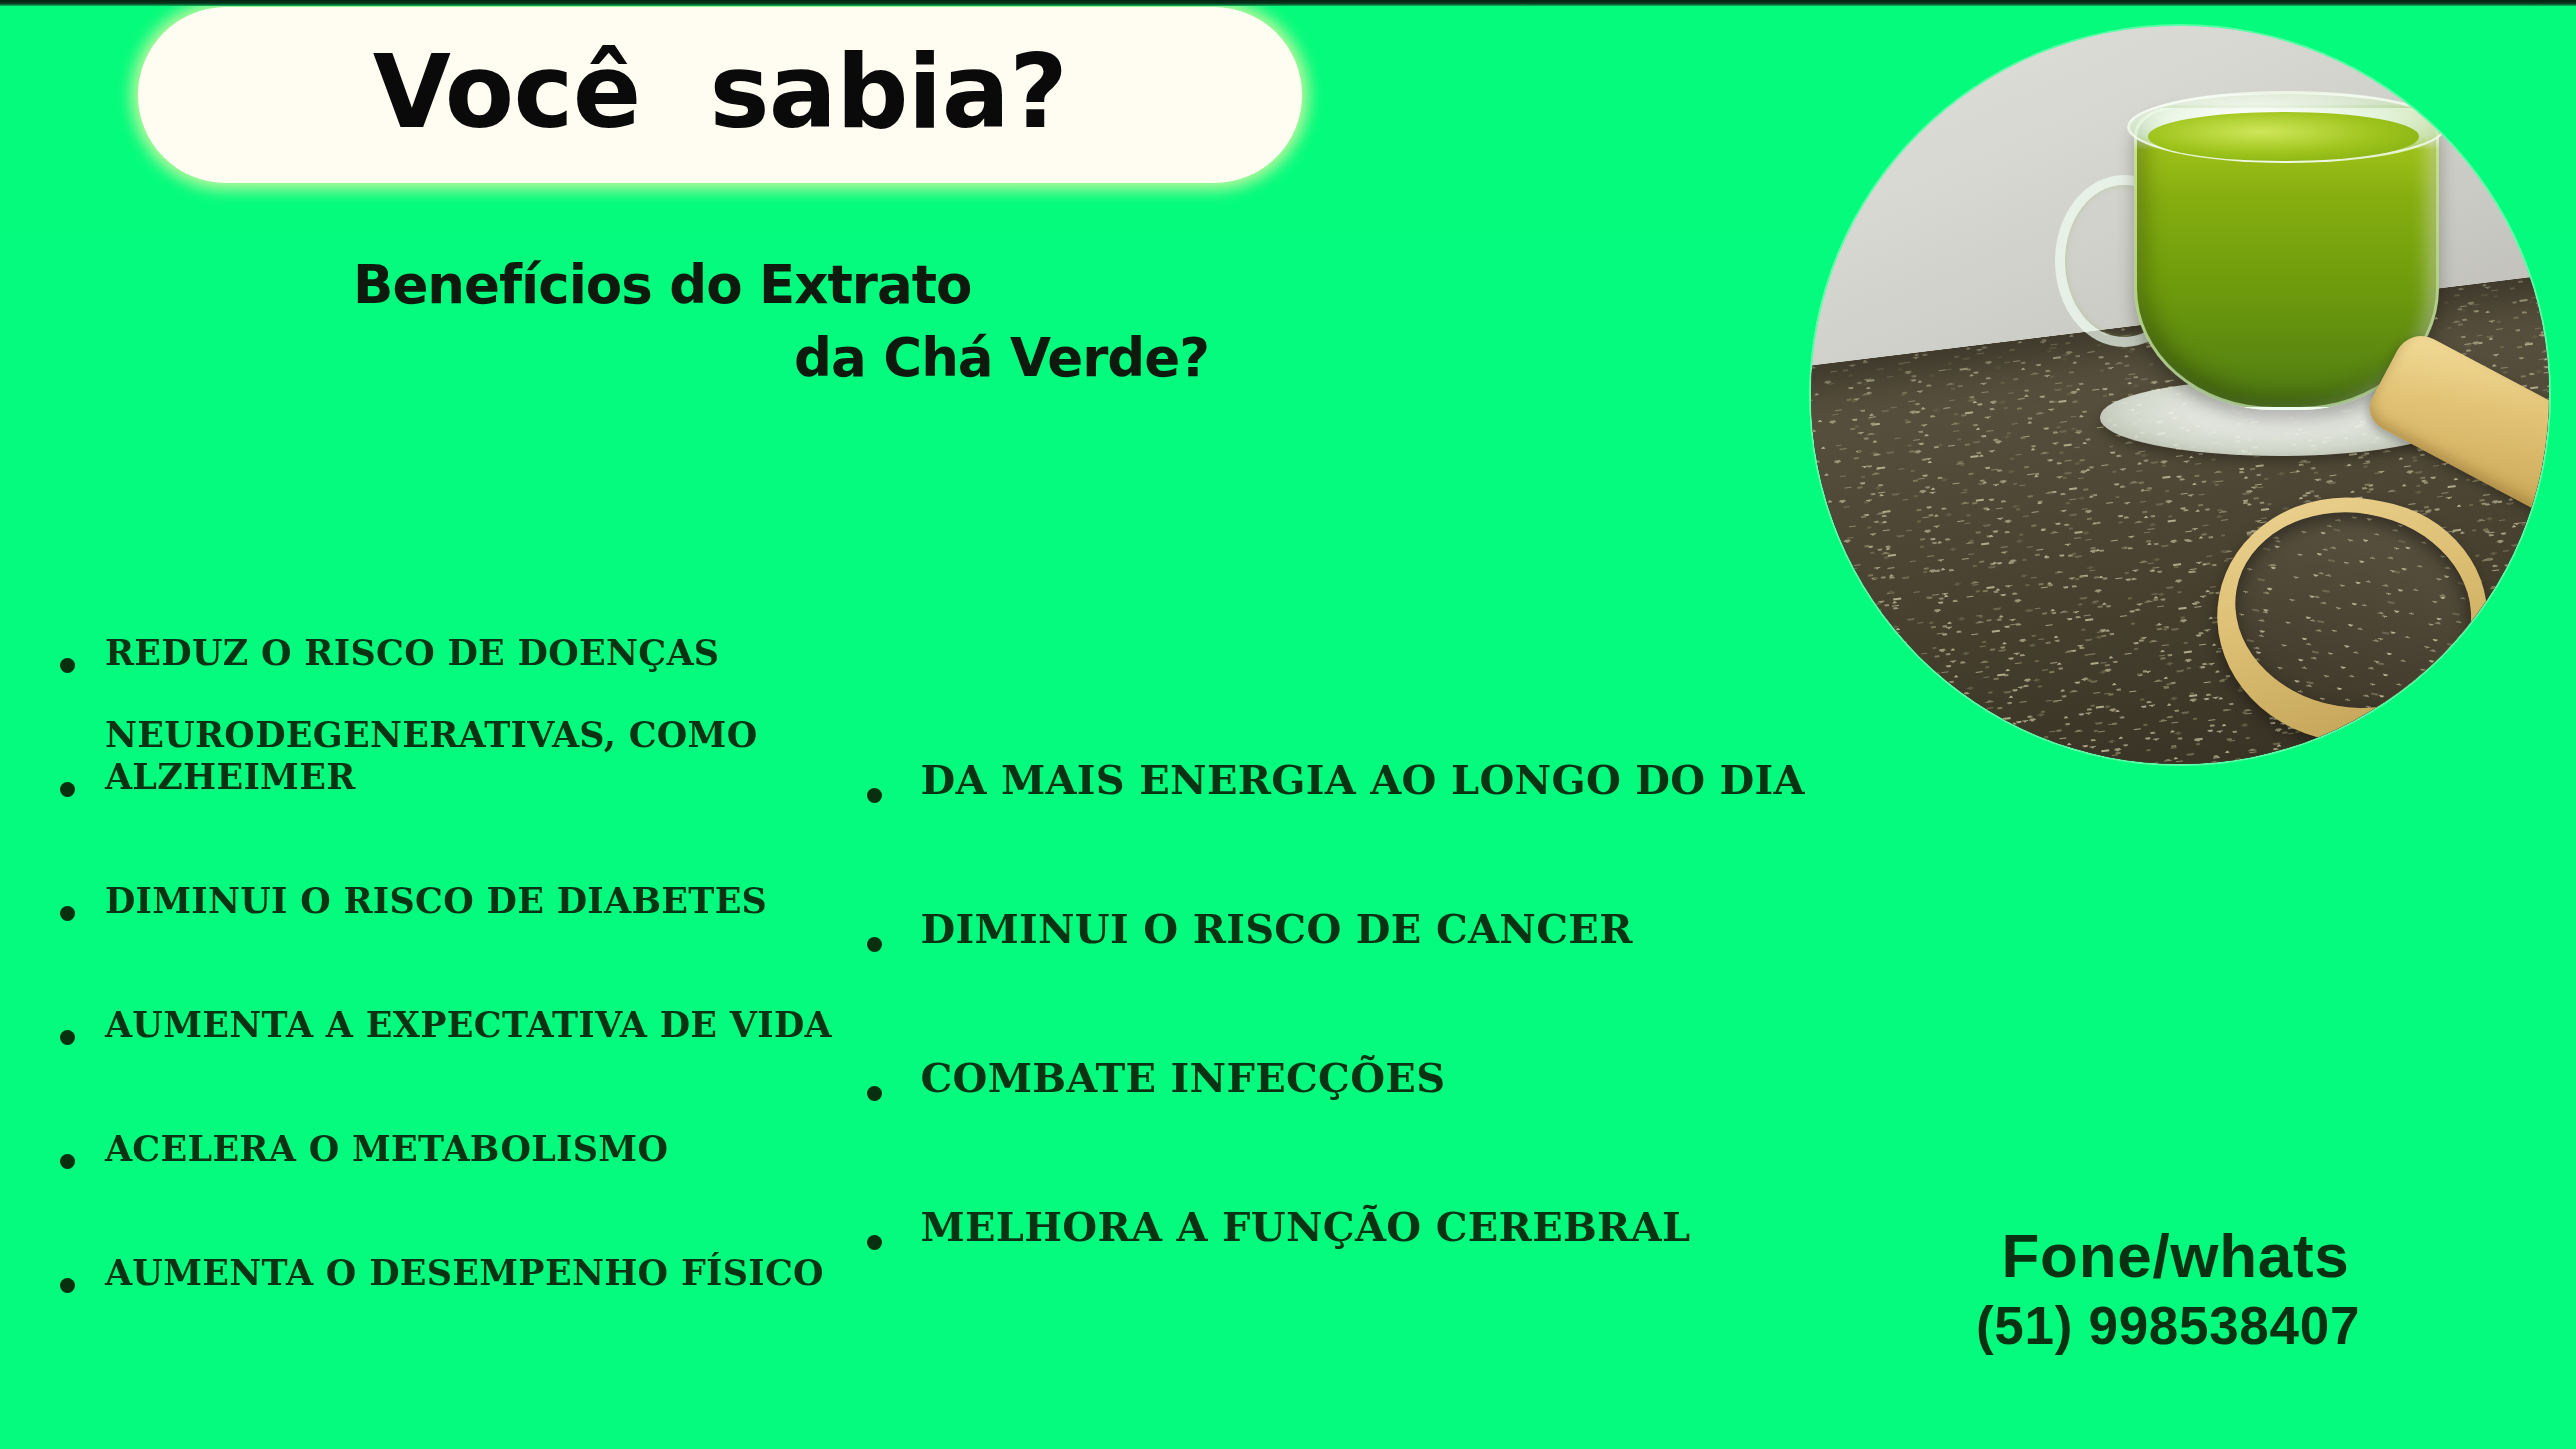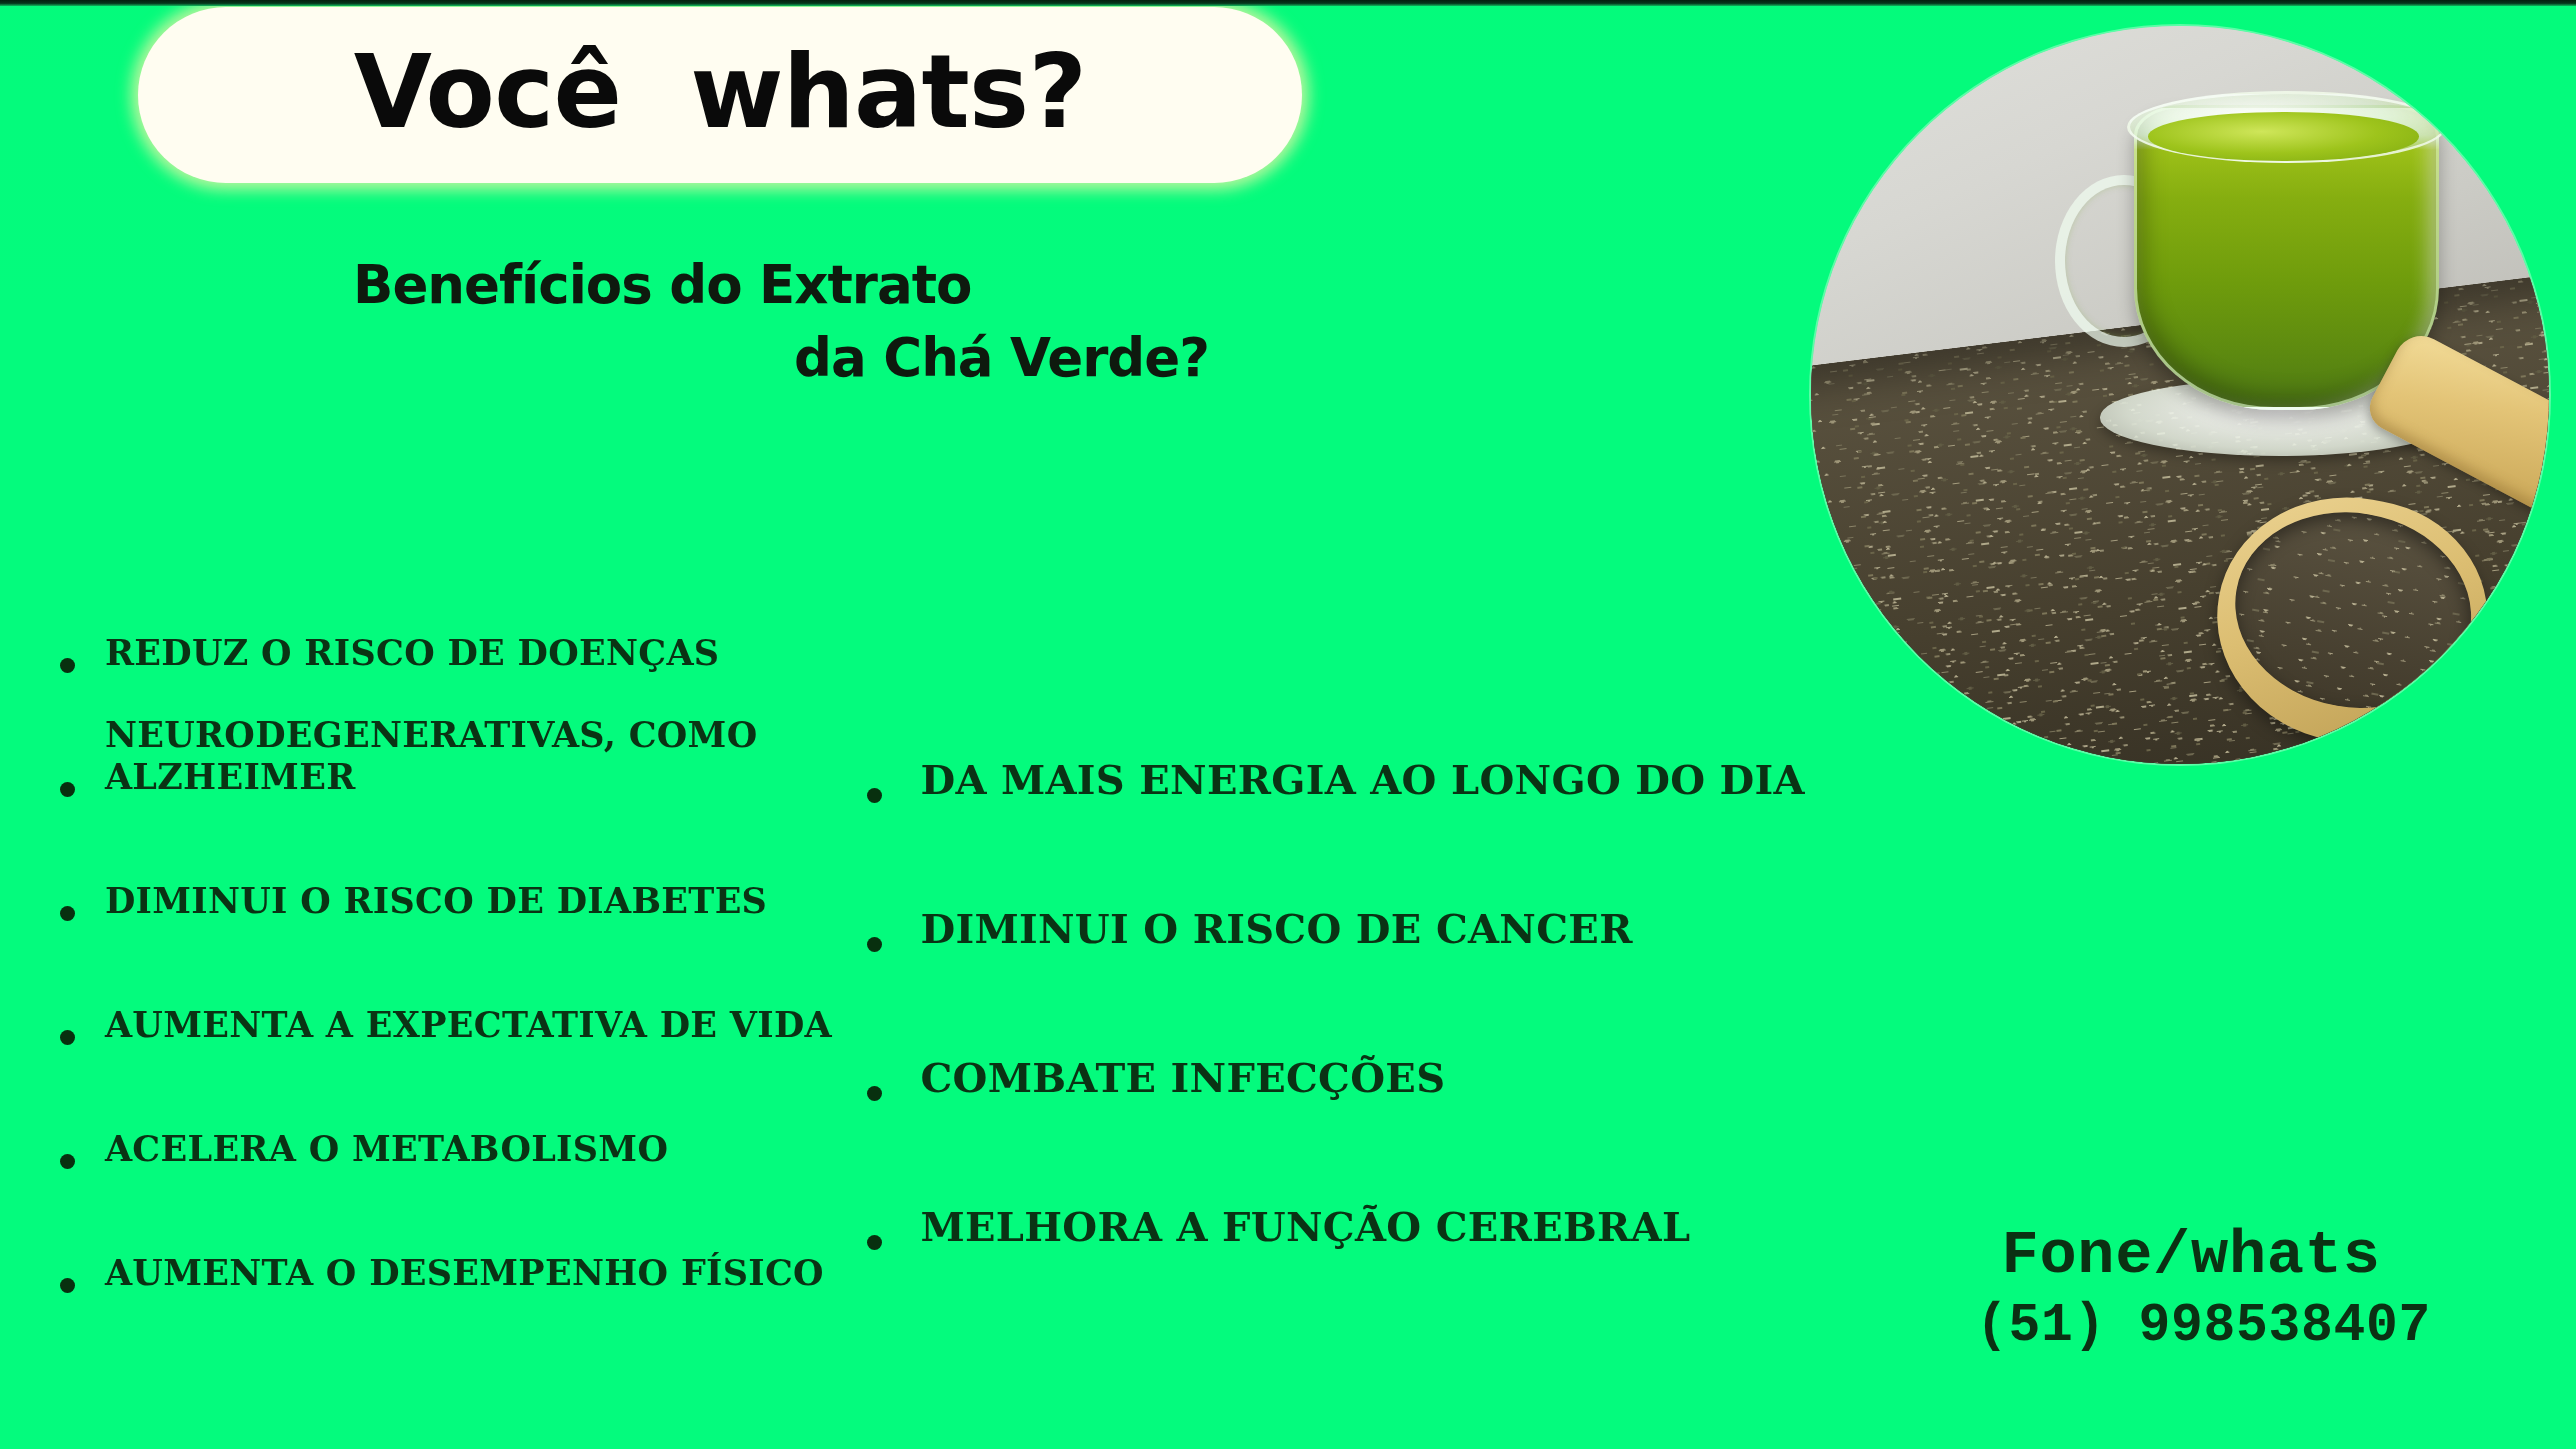--- a/index.html
+++ b/index.html
@@ -279,38 +279,38 @@
   }
   .bullets.left  .btxt { font-size: 35px; margin-left: 29.5px; }
   .bullets.right .btxt { font-size: 40px; margin-left: 38px; }
 
   
   .contact {
     position: absolute;
     left: 1976px;
     top: 1218px;
     z-index: 3;
-    font-family: Liberation Mono, monospace;
+    font-family: Liberation Sans, sans-serif;
     font-weight: bold;
     color: #0b3113;
     line-height: 1.22;
     letter-spacing: 0.7px;
   }
   .contact .fone  { font-size: 62px; display: block; padding-left: 25.5px; }
   .contact .phone { font-size: 53px; display: block; }
 </style>
 </head>
 <body>
 
 <div id="poster">
 
   <div class="top-band"></div>
 
   <div class="title-pill">
-    <span class="title-text">Você  whats?</span>
+    <span class="title-text">Você  sabia?</span>
   </div>
 
   <div class="subtitle">
     <span class="line1">Benefícios do Extrato</span>
     <span class="line2">da Chá Verde?</span>
   </div>
 
   <div class="photo-circle">
     <div class="scene">
       <div class="slab"></div>

